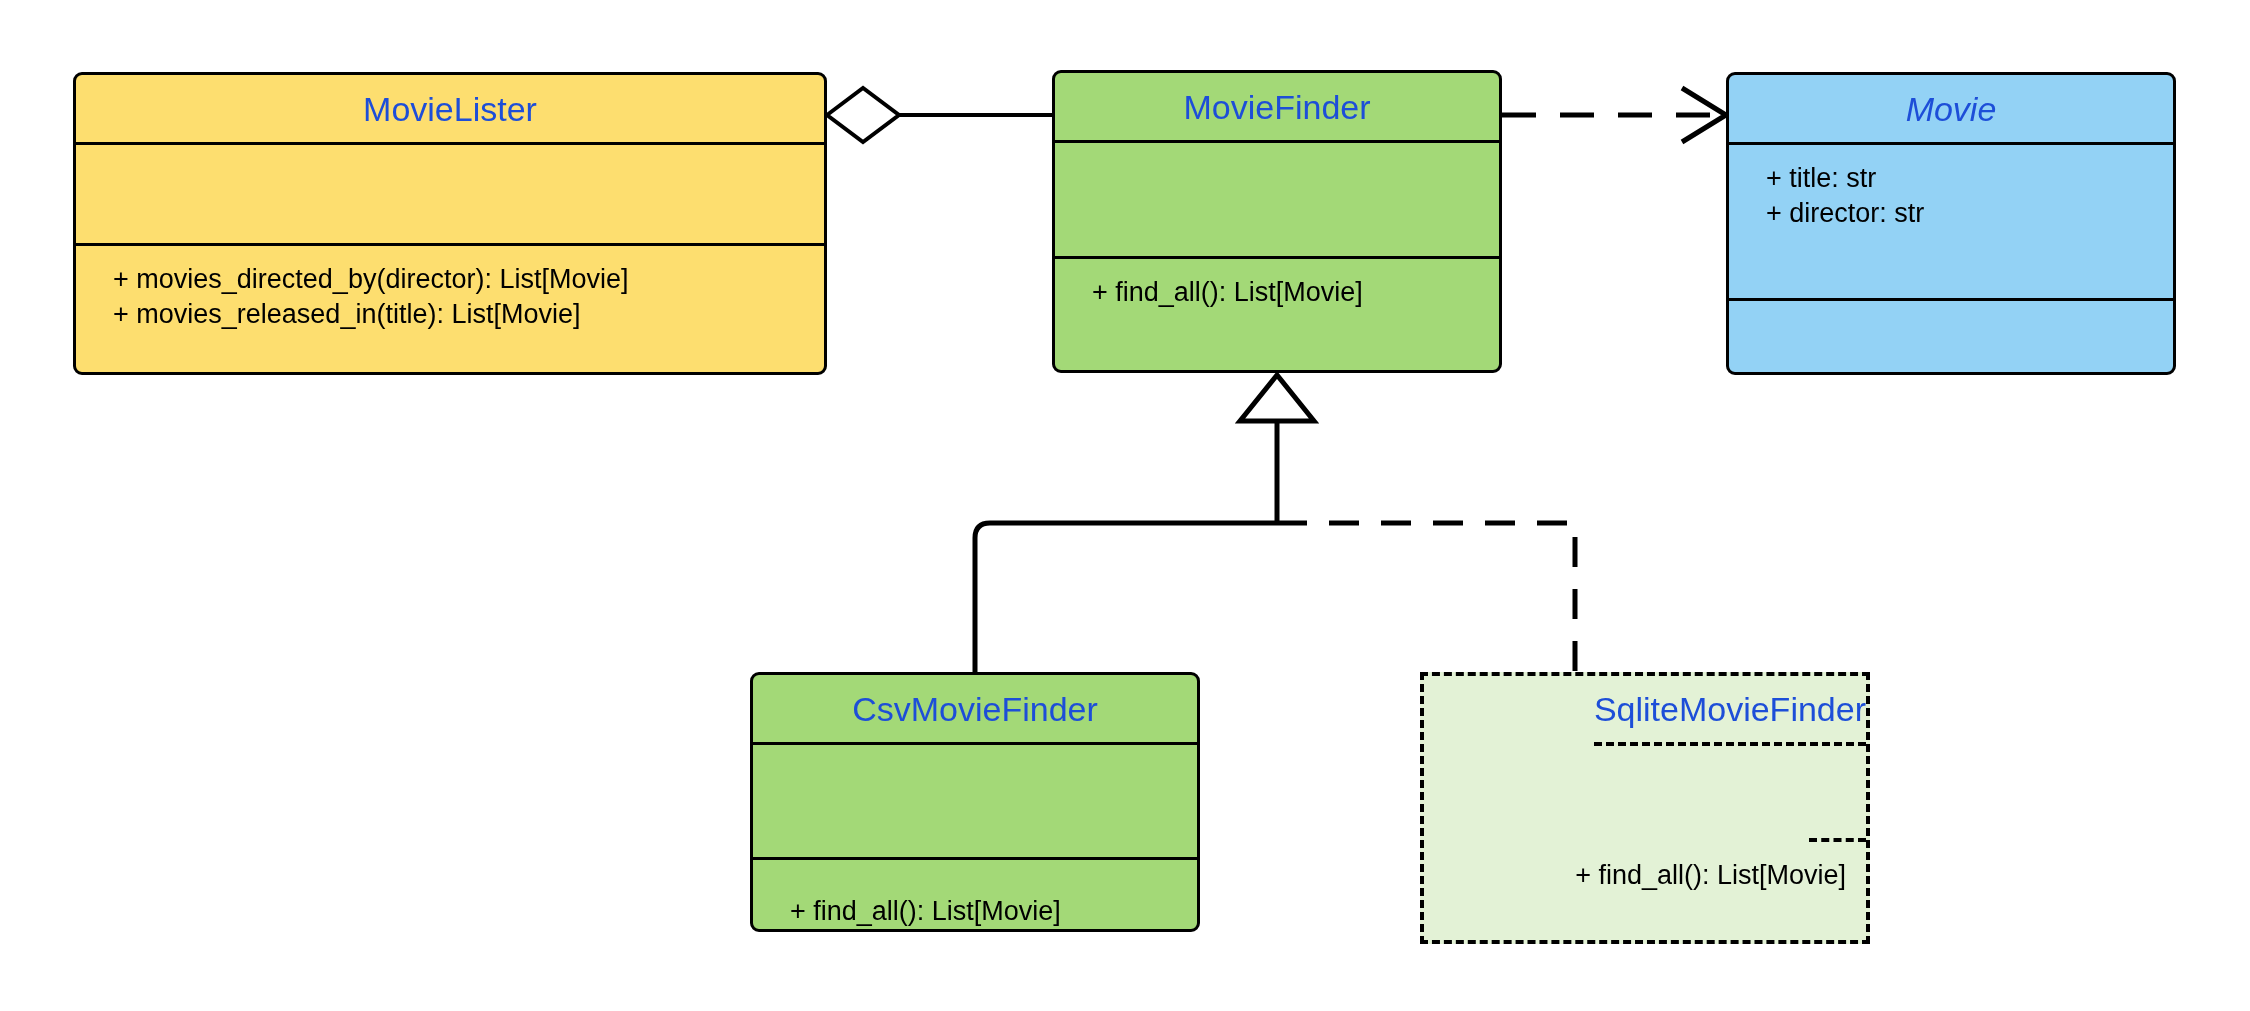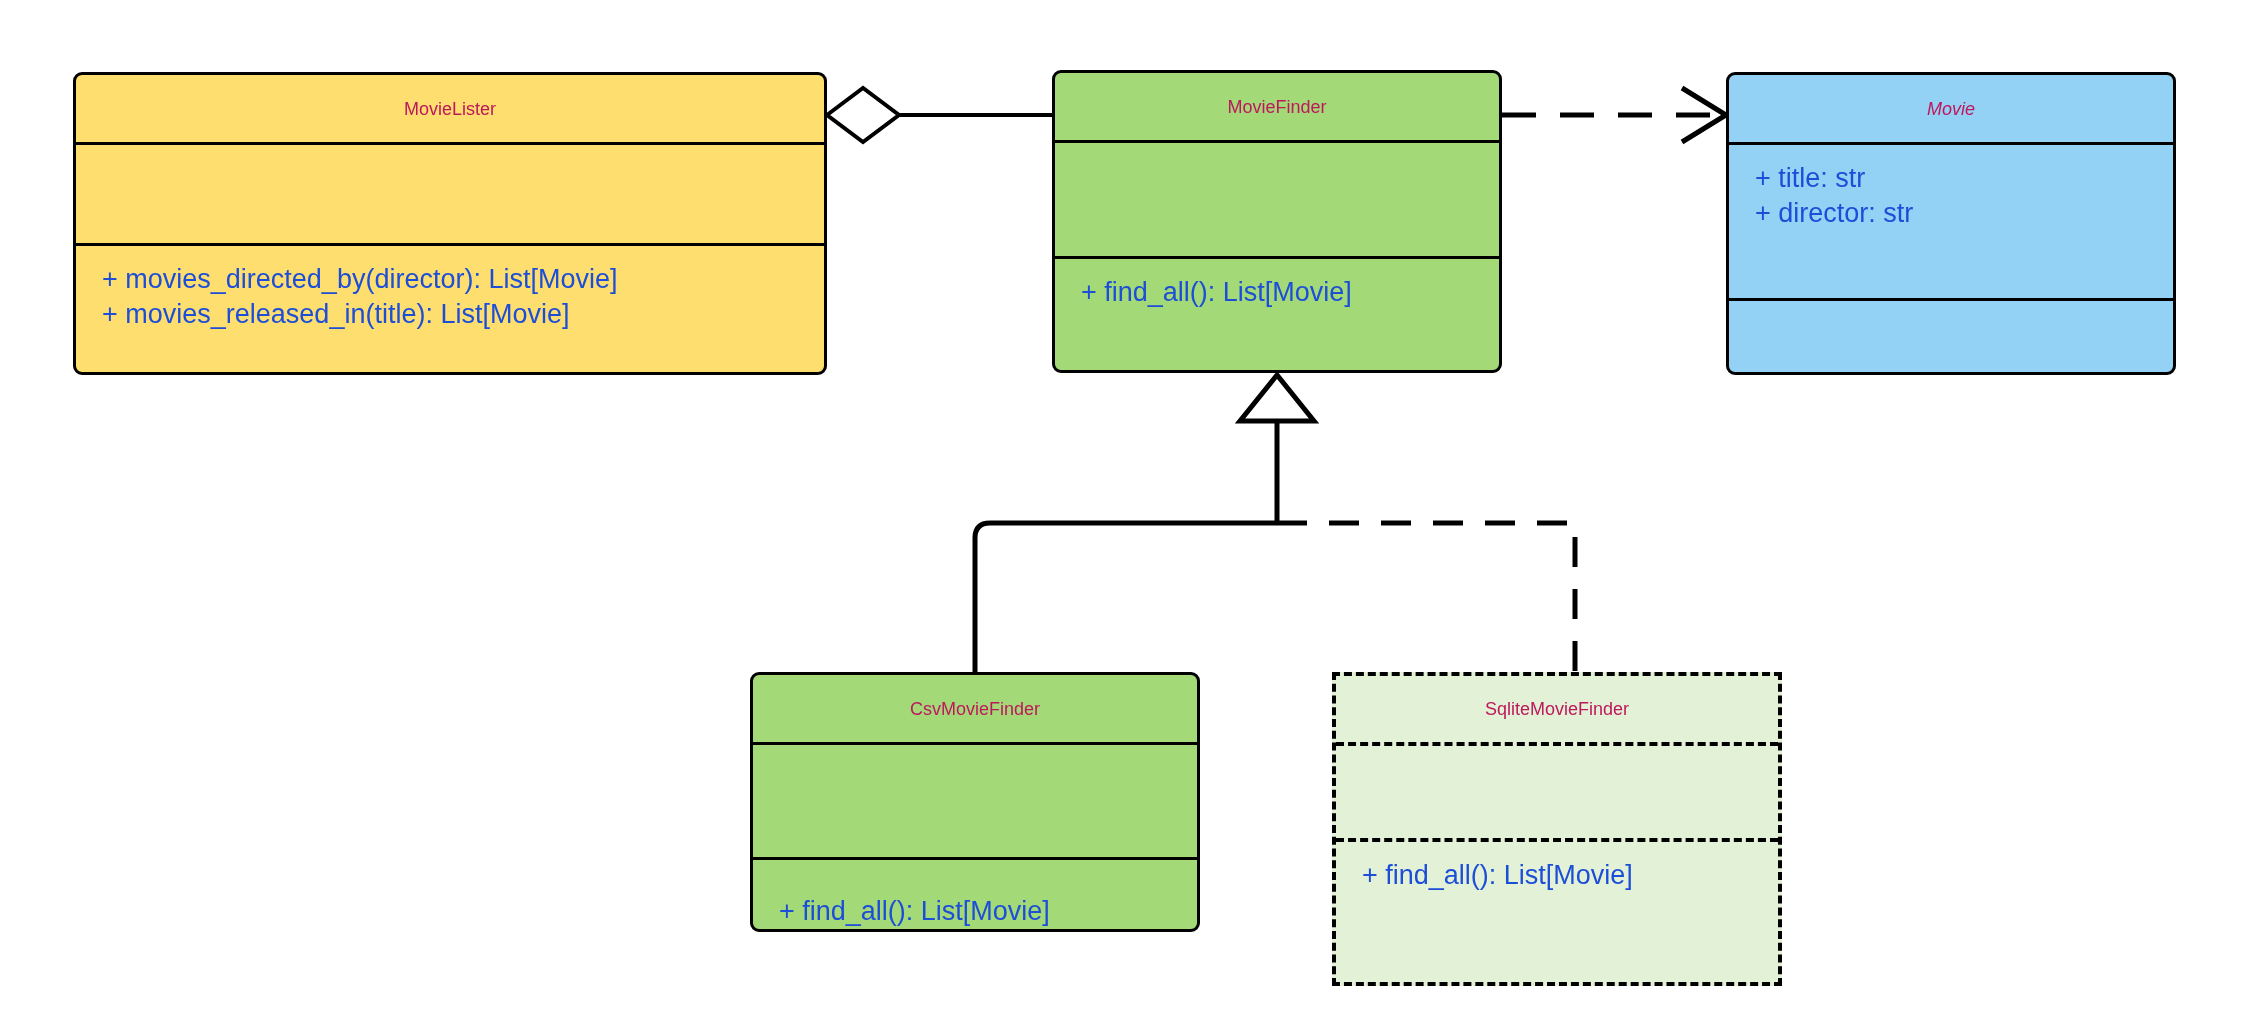--- a/index.html
+++ b/index.html
@@ -37,32 +37,32 @@
     border-style: dashed;
     border-width: 4px;
     border-radius: 0;
   }
   .uml-name {
     box-sizing: border-box;
     display: flex;
     align-items: center;
     justify-content: center;
     border-bottom: 3px solid #000000;
-    font-size: 18px;
-    color: #be185d;
+    font-size: 34px;
+    color: #1d4ed8;
     line-height: 1;
   }
   .dashed .uml-name {
     border-bottom: 4px dashed #000000;
   }
   .uml-attrs, .uml-methods {
     box-sizing: border-box;
-    padding: 16px 20px 0 26px;
+    padding: 16px 20px 0 37px;
     font-size: 27px;
-    color: #1d4ed8;
+    color: #000000;
   }
   .uml-attrs {
     border-bottom: 3px solid #000000;
   }
   .dashed .uml-attrs {
     border-bottom: 4px dashed #000000;
   }
   .uml-row {
     line-height: 1.28;
     white-space: nowrap;
@@ -73,21 +73,21 @@
   .box-movielister .uml-attrs  { height: 101px; padding-top: 0; }
   .box-moviefinder      { left: 1052px; top: 70px;  width: 450px; height: 303px; background: #a3d977; }
   .box-moviefinder .uml-name   { height: 70px; }
   .box-moviefinder .uml-attrs  { height: 116px; padding-top: 0; }
   .box-movie            { left: 1726px; top: 72px;  width: 450px; height: 303px; background: #93d2f5; }
   .box-movie .uml-name         { height: 70px; font-style: italic; }
   .box-movie .uml-attrs        { height: 156px; }
   .box-csvmoviefinder   { left: 750px;  top: 672px; width: 450px; height: 260px; background: #a3d977; justify-content: space-between; }
   .box-csvmoviefinder .uml-name  { height: 70px; }
   .box-csvmoviefinder .uml-attrs { height: 96px; padding-top: 0; }
-  .box-sqlitemoviefinder{ left: 1332px; top: 672px; width: 450px; height: 314px; background: #e3f2d6; }
+  .box-sqlitemoviefinder{ left: 1420px; top: 672px; width: 450px; height: 272px; background: #e3f2d6; align-items: flex-end; }
   .box-sqlitemoviefinder .uml-name  { height: 70px; }
   .box-sqlitemoviefinder .uml-attrs { height: 96px; padding-top: 0; }
 </style>
 </head>
 <body>
 
 <div id="canvas">
 
   <svg id="edges" viewBox="0 0 2250 1011" width="2250" height="1011" xmlns="http://www.w3.org/2000/svg">
 

